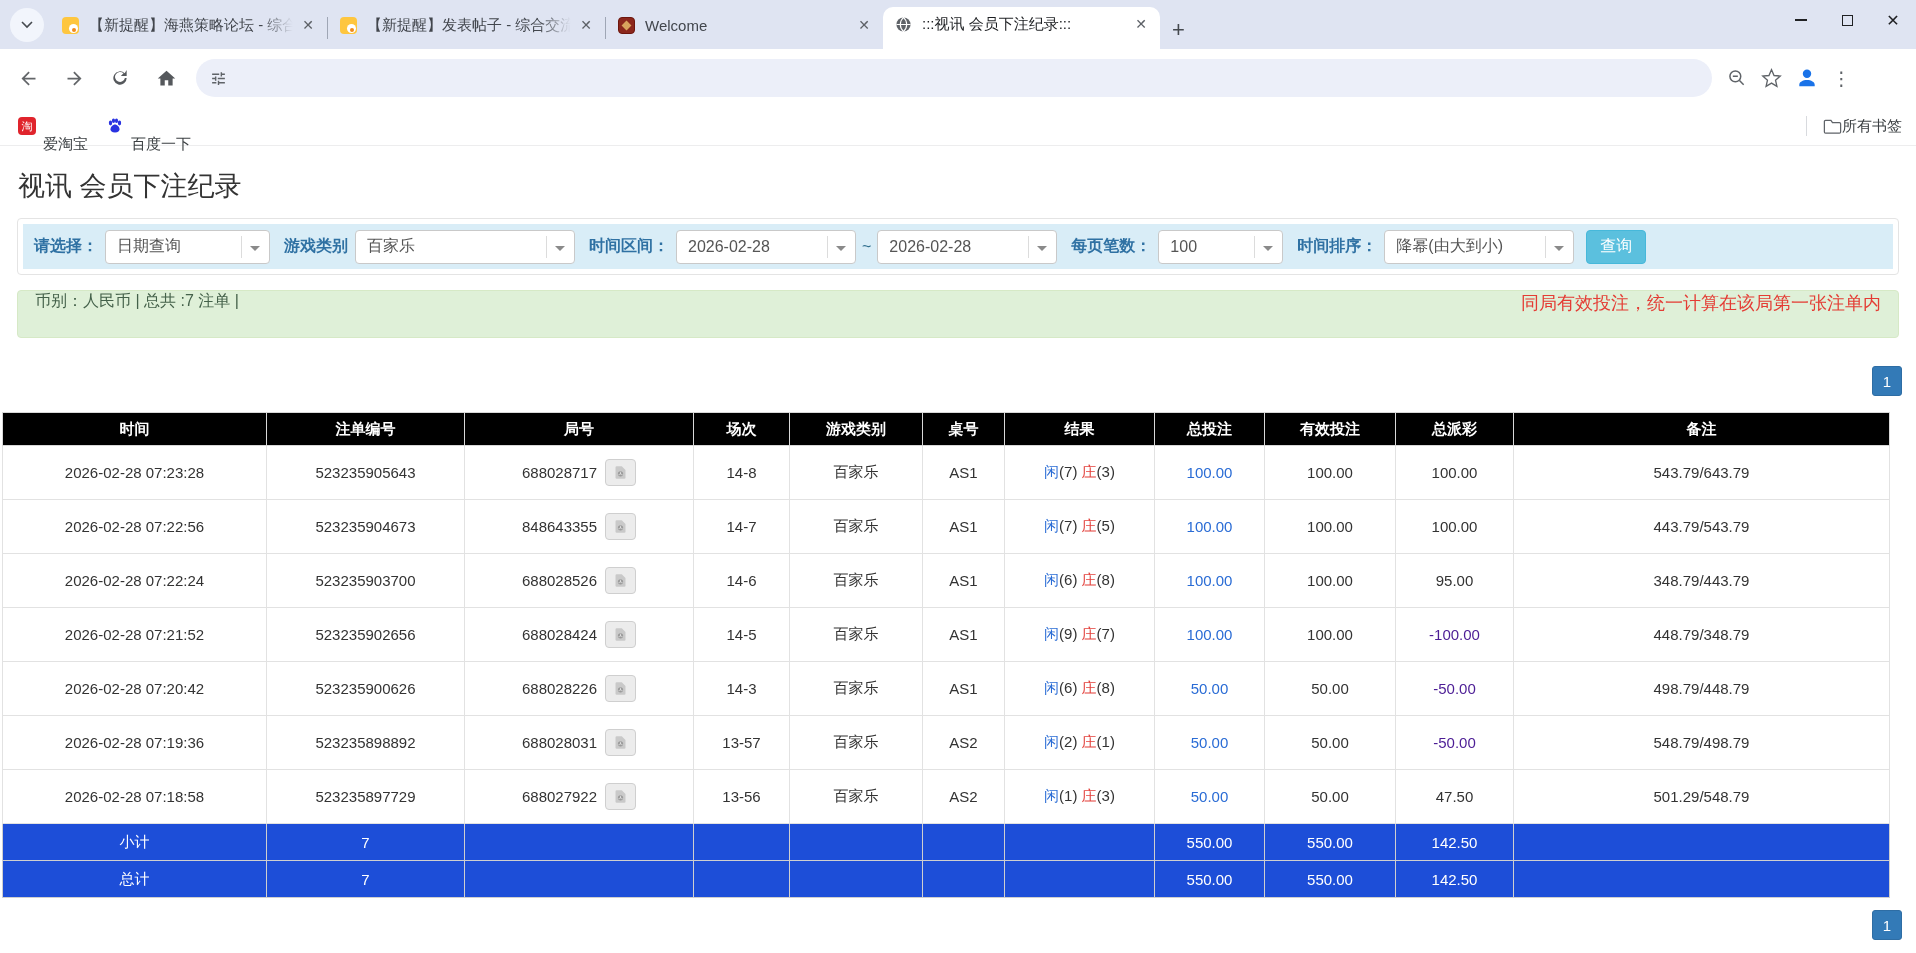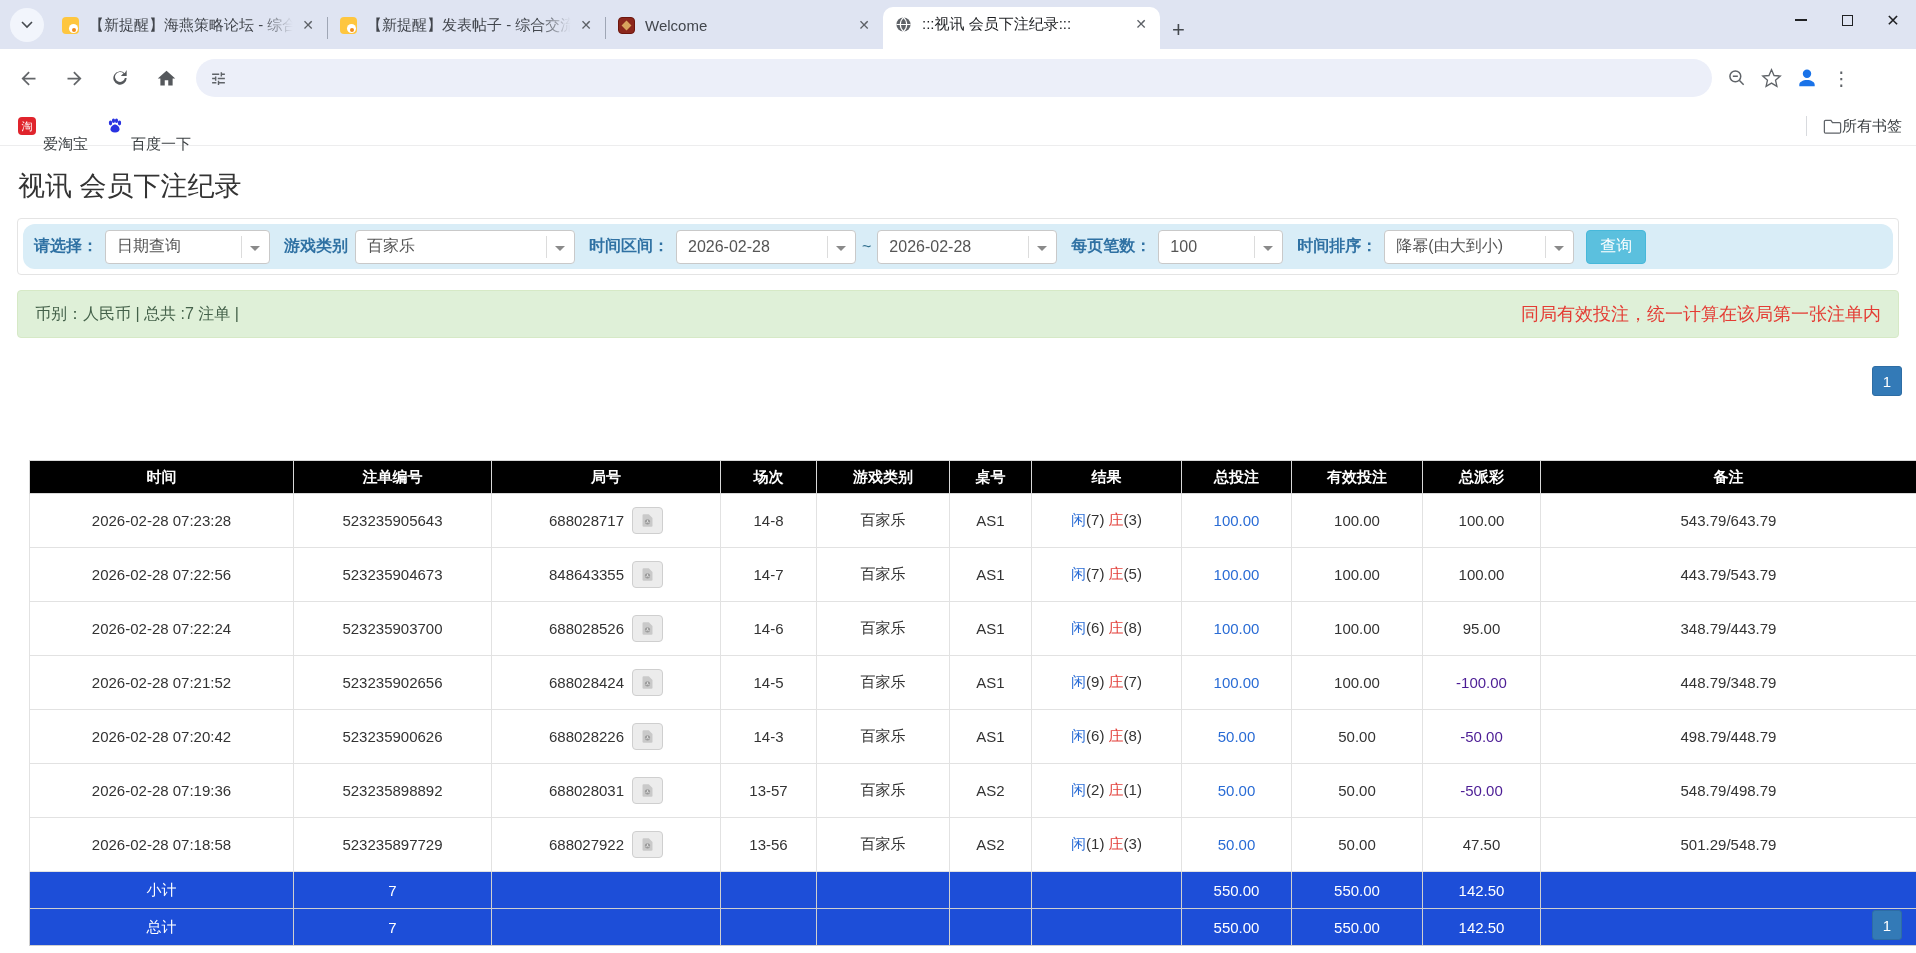--- a/index.html
+++ b/index.html
@@ -51,46 +51,46 @@
   .bm-ico-taobao { width:18px; height:18px; border-radius:4px; background:#e0242c; color:#fff;
     font-size:11px; display:flex; align-items:center; justify-content:center; }
   .bm-right { position:absolute; right:14px; display:flex; align-items:center; }
   .bm-div { width:1px; height:20px; background:#d8dade; margin-right:16px; }
 
   
   .pagetitle { position:absolute; left:18px; top:168px; font-size:27px; font-weight:500; color:#333; }
 
   .filterwrap { position:absolute; left:17px; top:218px; width:1882px; height:57px;
     border:1px solid #e4e4e4; border-radius:4px; background:#fff; padding:5px; }
-  .filterbar { width:100%; height:100%; background:#d9edf7; border-radius:12px;
+  .filterbar { width:100%; height:100%; background:#d9edf7; border-radius:0;
     display:flex; align-items:center; padding-left:11px; font-size:16px; }
   .flabel { color:#2f71a3; font-weight:bold; white-space:nowrap; }
   .sel { position:relative; background:#fff; border:1px solid #c9c9c9; border-radius:4px; height:34px;
     display:flex; align-items:center; padding:0 34px 0 11px; color:#555; margin-left:7px; white-space:nowrap; }
   .sel::before { content:""; position:absolute; right:27px; top:5px; bottom:5px; width:1px; background:#dcdcdc; }
   .sel::after { content:""; position:absolute; right:9px; top:15px;
     border:5px solid transparent; border-top-color:#8a8a8a; }
   .ml14 { margin-left:14px; } .ml6 { margin-left:6px; }
   .tilde { color:#31708f; margin-left:6px; }
   .btn-query { margin-left:12px; background:#5bc0de; color:#fff; border:1px solid #46b8da;
     border-radius:4px; height:34px; padding:0 13px; font-size:16px; display:flex; align-items:center; }
 
   .alertbar { position:absolute; left:17px; top:290px; width:1882px; height:48px; background:#dff0d8;
-    border:1px solid #d6e9c6; border-radius:4px; display:flex; align-items:center; justify-content:space-between;
+    border:1px solid #d6e9c6; border-radius:4px; display:flex; justify-content:space-between;
     padding:0 17px; font-size:16px; }
   .alert-left { color:#44614a; }
   .alert-right { color:#e43c34; font-size:18px; }
 
   .pagebtn { position:absolute; width:30px; height:30px; background:#337ab7; border:1px solid #2e6da4;
     border-radius:3px; color:#fff; font-size:15px; display:flex; align-items:center; justify-content:center; }
   .pg-top { left:1872px; top:366px; }
   .pg-bottom { left:1872px; top:910px; }
 
-  table.bets { position:absolute; left:29px; top:412px; width:1887px; border-collapse:collapse;
-    table-layout:fixed; font-size:15px;margin-top:48px; }
+  table.bets { position:absolute; left:2px; top:412px; width:1887px; border-collapse:collapse;
+    table-layout:fixed; font-size:15px; }
   table.bets th { background:#000; color:#fff; font-weight:bold; height:33px;
     border:1px solid #d8d8d8; text-align:center; }
   table.bets td { background:#fff; color:#333; height:54px; border:1px solid #e2e2e2; text-align:center; }
   table.bets tr.summary td { background:#1d4ed8; color:#fff; height:37px; border-color:#cfcfcf; }
   .roundcell { display:inline-flex; align-items:center; gap:8px; }
   .videobtn { width:31px; height:27px; background:#ececec; border:1px solid #cfcfcf; border-radius:4px;
     display:inline-flex; align-items:center; justify-content:center; }
   .betlink { color:#2a6cd5; }
   .res-p { color:#2a6cd5; } .res-b { color:#e3413c; }
   .neg { color:#4c1d95; }

